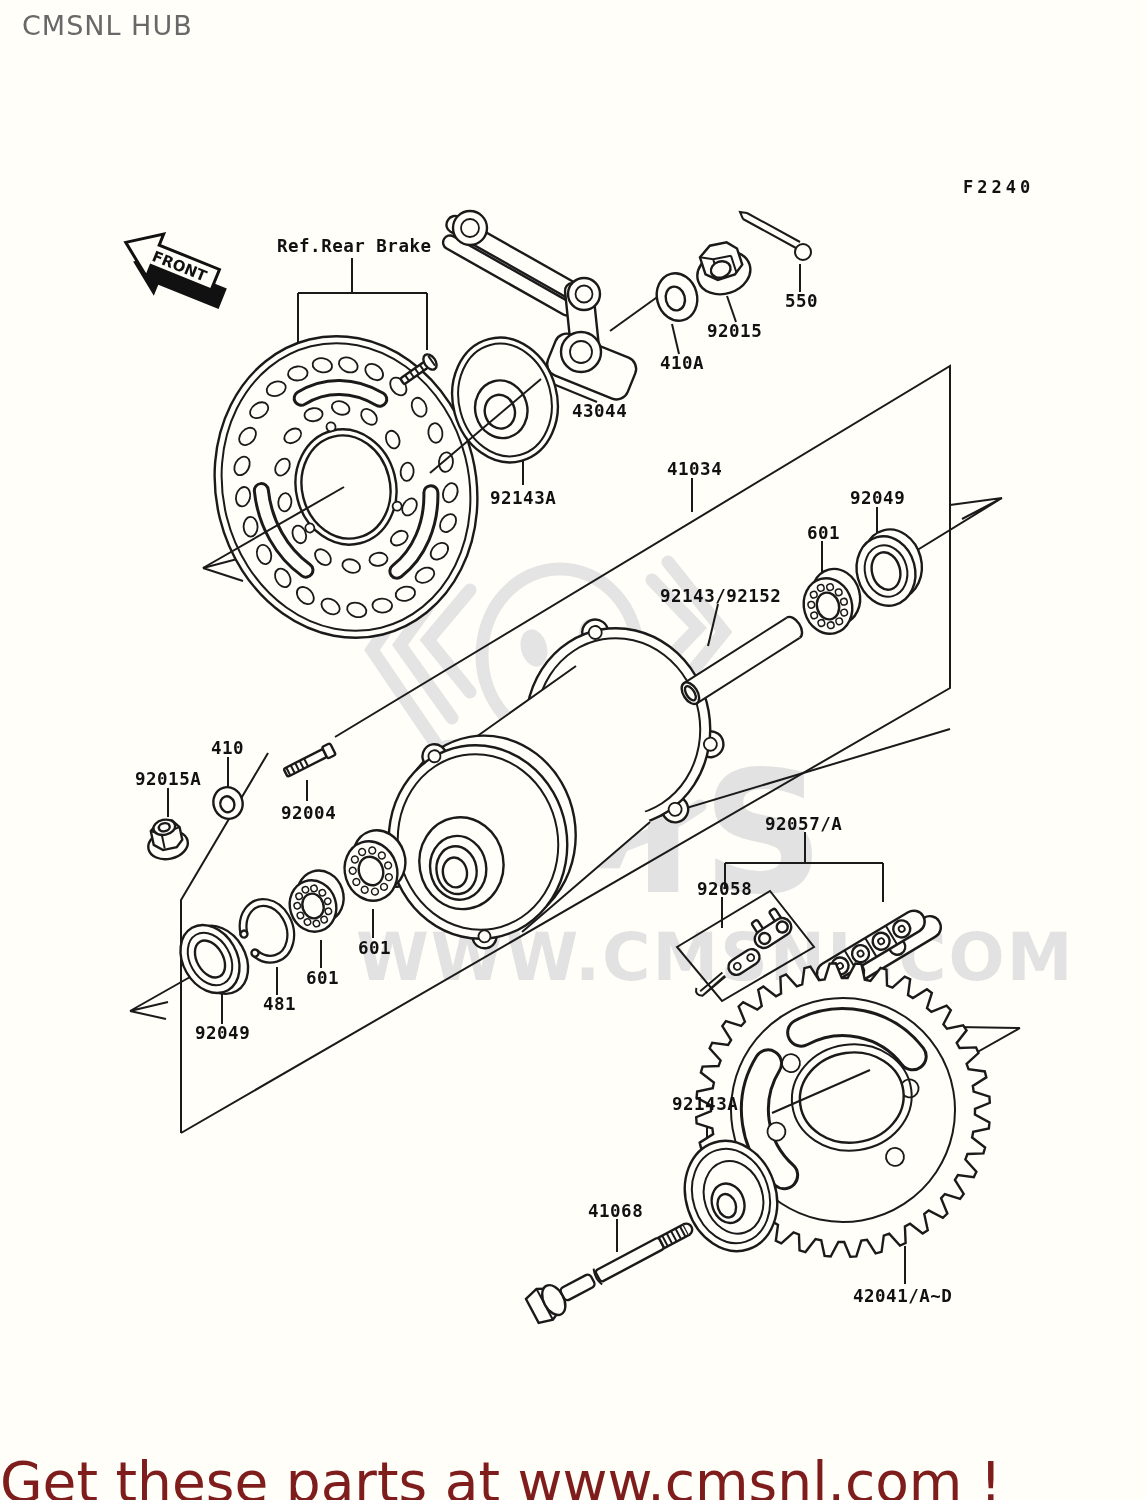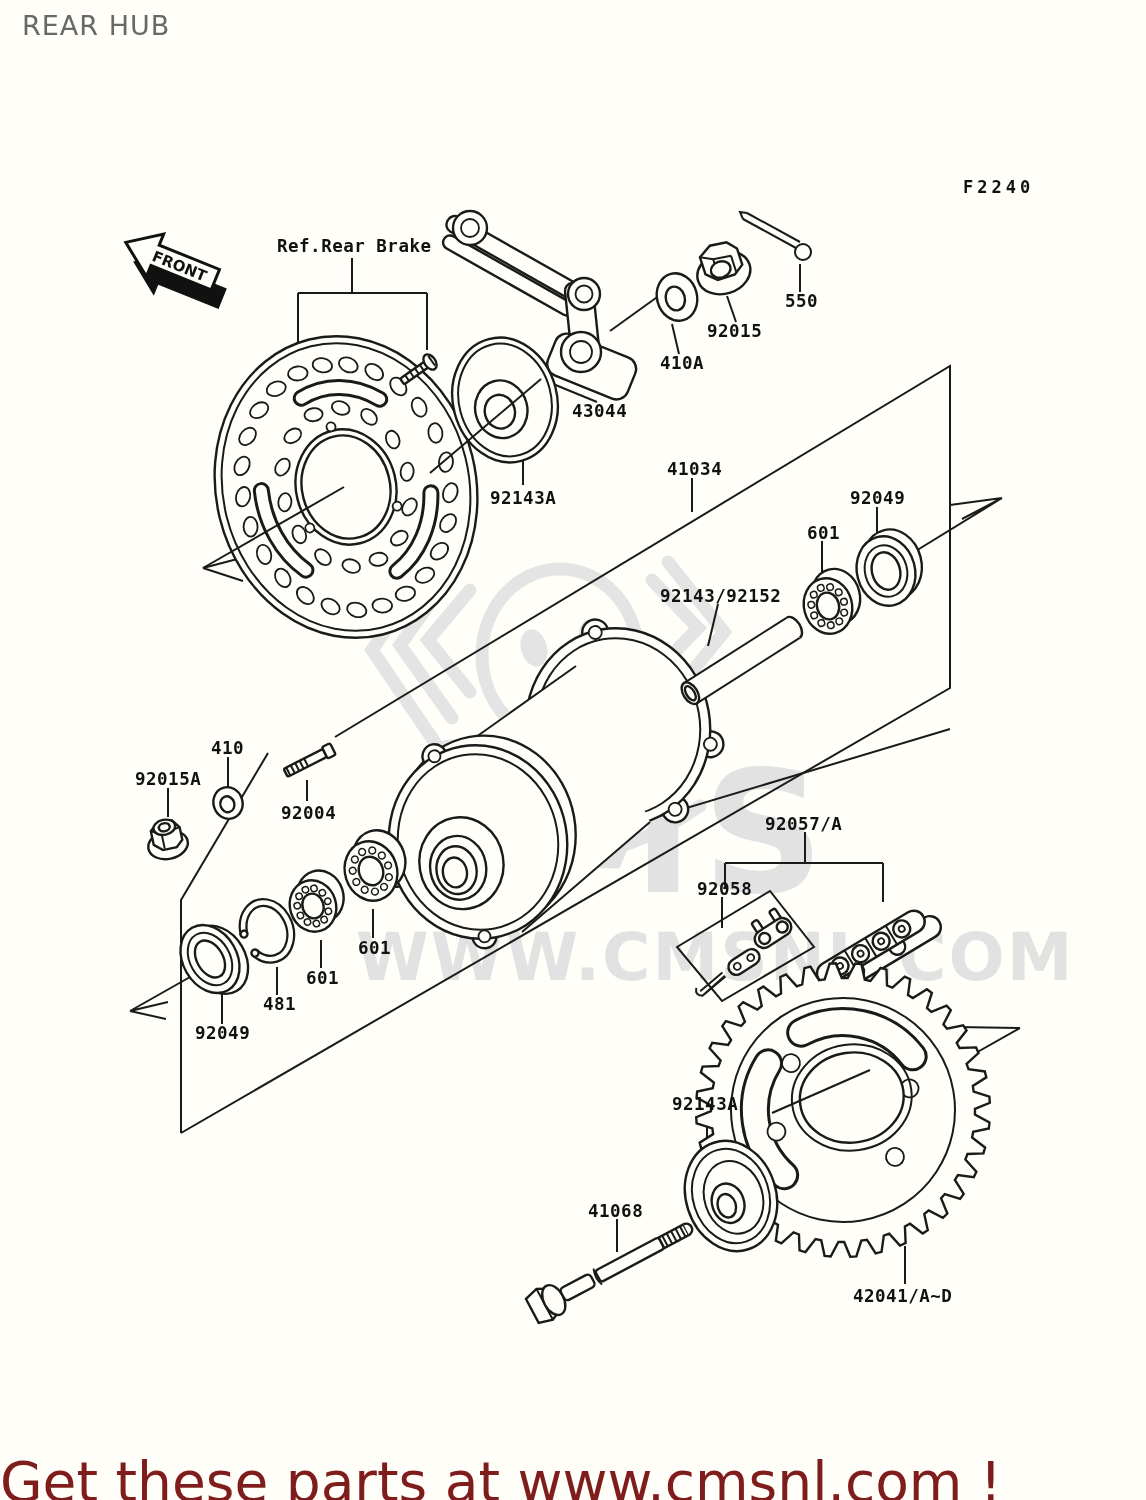--- a/index.html
+++ b/index.html
@@ -443,14 +443,14 @@
   <text class="figcode" x="963" y="193">F2240</text>
 
   <g transform="translate(134,222) rotate(22)">
     <path d="M7,29 L39,7 L39,19 L104,19 L104,41 L39,41 L39,53 Z" transform="translate(7,8)" fill="#111"></path>
     <path d="M0,22 L32,0 L32,12 L97,12 L97,34 L32,34 L32,46 Z" fill="#fffef8" stroke="#111" stroke-width="3"></path>
     <text class="front-txt" x="30" y="29">FRONT</text>
   </g>
 </svg>
 </div>
 
-<div class="page-title">REAR HUB</div>
+<div class="page-title">CMSNL HUB</div>
 <div class="footer-banner">Get these parts at www.cmsnl.com !</div>
 
 </body></html>

